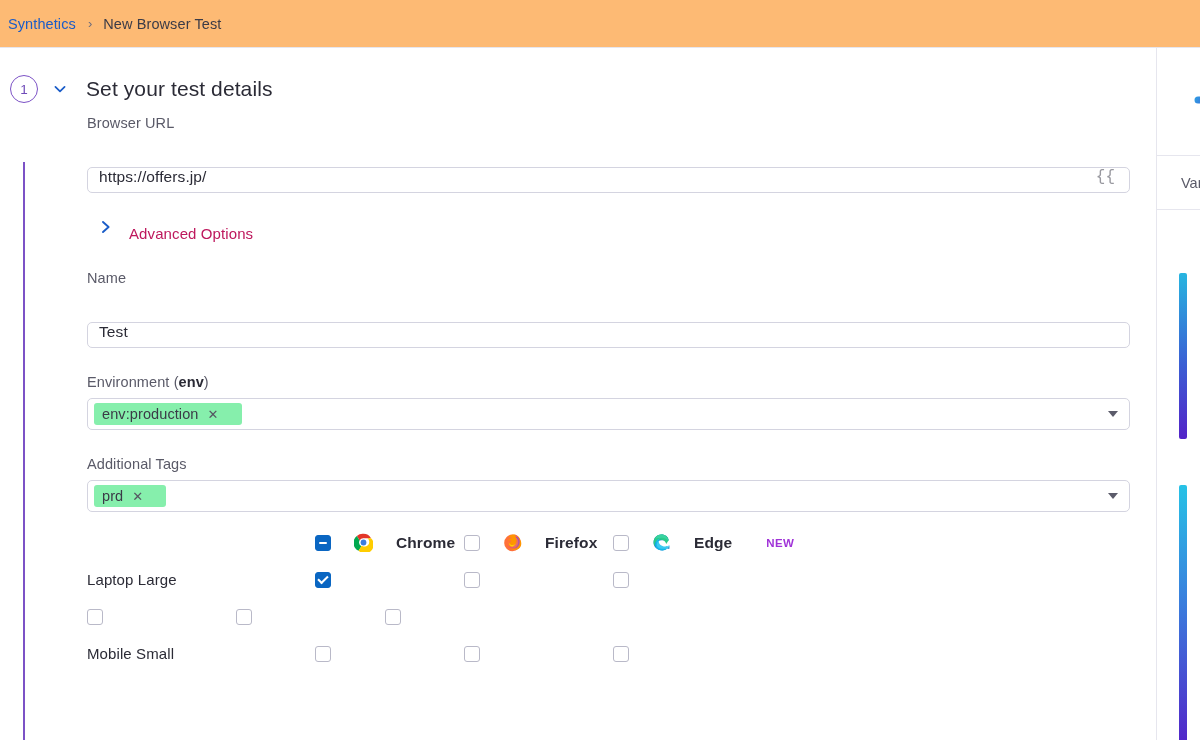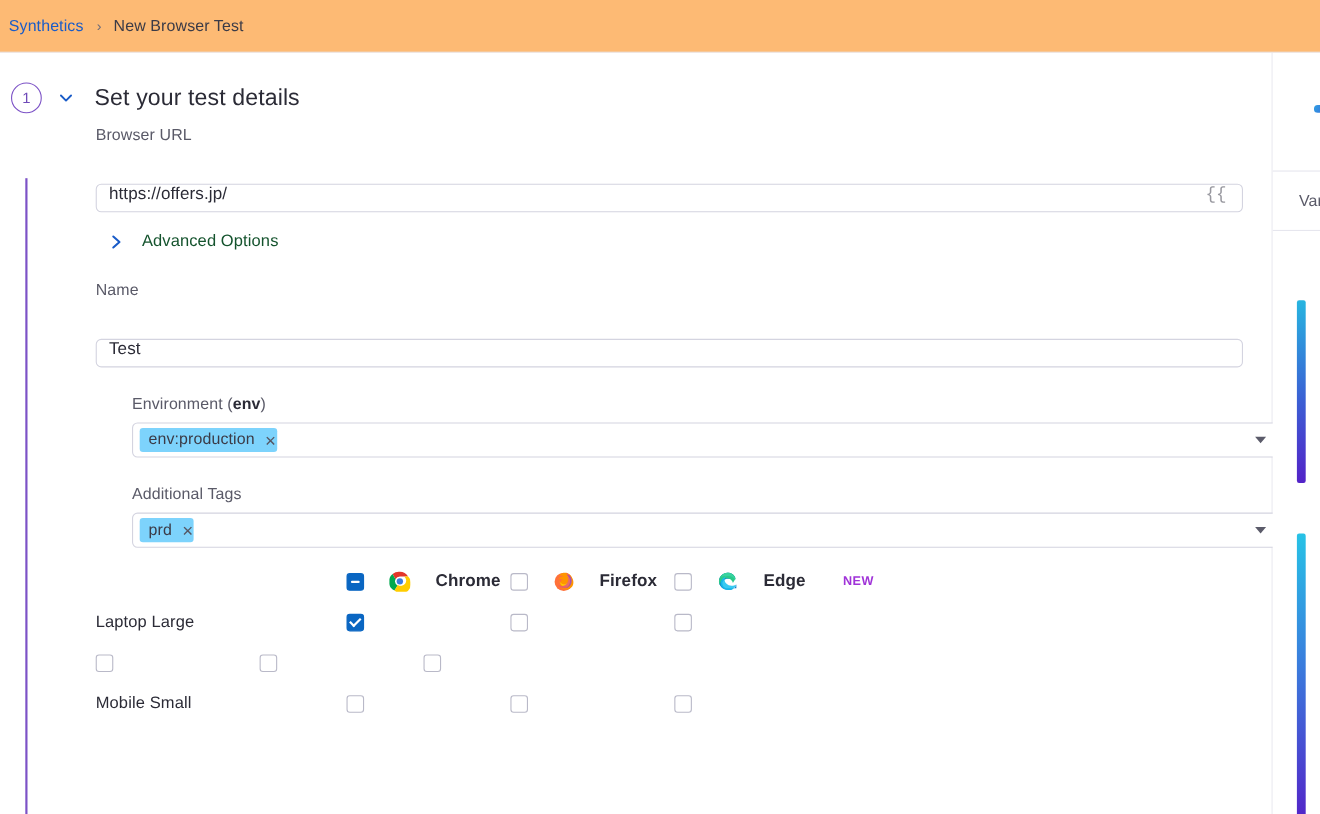--- a/index.html
+++ b/index.html
@@ -138,49 +138,50 @@
   .adv-row {
     display: flex;
     align-items: center;
     margin-top: 18px;
     margin-left: 12px;
     cursor: pointer;
     width: max-content;
   }
   .adv-chevron { width: 14px; height: 14px; display:flex; align-items:center; justify-content:center; }
   .adv-label {
-    color: #14532d;
+    color: #be185d;
     font-size: 15px;
     margin-left: 16px;
     letter-spacing: .1px;
+    margin-top: 14px;
   }
 
   .block { margin-top: 28px; }
-  .block-tight { margin-top: 26px; margin-left: 33px; }
+  .block-tight { margin-top: 26px; }
 
   
   .select-input {
     width: 1043px;
     height: 32px;
     border: 1px solid #d4d4e0;
     border-radius: 5px;
     display: flex;
     align-items: center;
     padding: 0 6px;
     background: #fff;
     position: relative;
     cursor: pointer;
   }
   .chip {
     display: inline-flex;
     align-items: center;
-    background: #7dd3fc;
+    background: #86efac;
     border-radius: 3px;
     height: 22px;
-    padding: 0 0 0 8px;
+    padding: 0 23px 0 8px;
     font-size: 14.5px;
     color: #3b3b47;
     letter-spacing: .1px;
   }
   .chip .chip-x {
     margin-left: 9px;
     color: #555562;
     font-size: 13px;
     line-height: 1;
     cursor: pointer;

